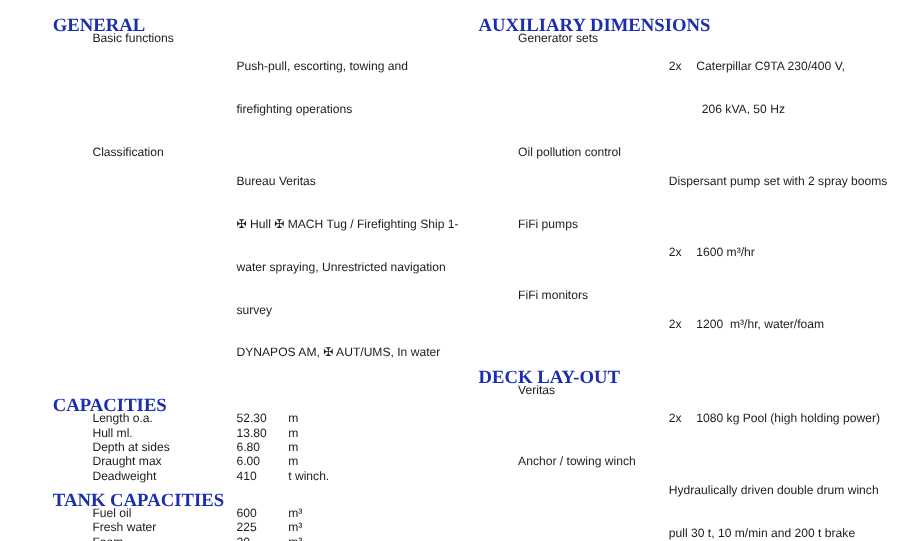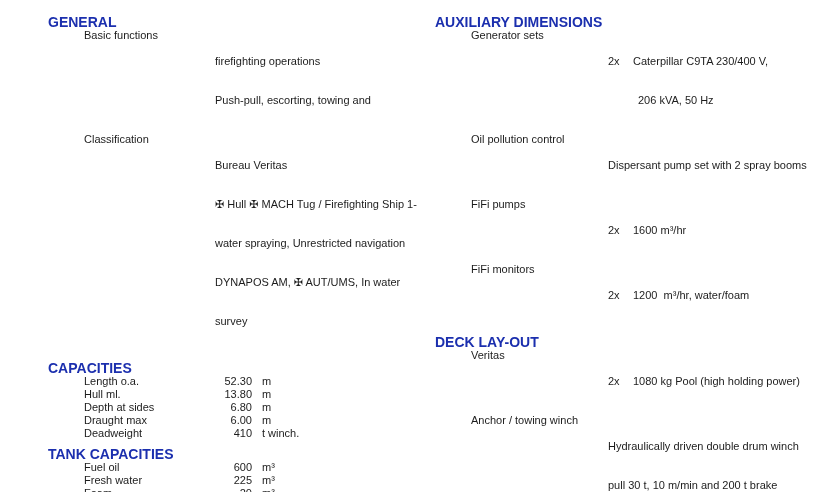--- a/index.html
+++ b/index.html
@@ -5,56 +5,56 @@
   html,body { margin:0; padding:0; background:#ffffff; }
   .page {
     position:relative; width:830px; height:492px; background:var(--bg,#fff);
     font-family:"Liberation Sans", sans-serif; font-size:11px; line-height:13px;
     color:var(--txt,#1c1c1c); overflow:hidden;
   }
   .col { position:absolute; top:16px; }
   .col-left  { left:48px;  width:378px; }
   .col-right { left:435px; width:392px; }
   .sec { margin-bottom:8px; }
-  .sec-title { font-weight:bold; font-size:14px; color:var(--head,#1b2fae); }
+  .sec-title { font-weight:bold; font-size:17px; color:var(--head,#1b2fae);font-family:Liberation Serif, serif; }
   .row { position:relative; }
   .lbl { position:absolute; left:0; top:0; white-space:pre;margin-left:36px; }
   .val { display:block; white-space:pre; }
   .col-left  .val { margin-left:167px; }
   .col-right .val { margin-left:173px; }
-  .num  { display:inline-block; width:37px; text-align:right; }
+  .num  { display:inline-block; width:37px; text-align:left; }
   .unit { display:inline-block; margin-left:10px; }
   .qty  { display:inline-block; }
   .col-right .qty { width:25px; }
   .cont-i { margin-left:30px; }
 </style>
 </head>
 <body>
 
 <div class="page">
 
   <div class="col col-left">
 
     <div class="sec">
       <div class="sec-title">GENERAL</div>
       <div class="row">
         <span class="lbl">Basic functions</span>
         <div class="val">
+          <div>Push-pull, escorting, towing and</div>
           <div>firefighting operations</div>
-          <div>Push-pull, escorting, towing and</div>
         </div>
       </div>
       <div class="row">
         <span class="lbl">Classification</span>
         <div class="val">
           <div>Bureau Veritas</div>
           <div>✠ Hull ✠ MACH Tug / Firefighting Ship 1-</div>
           <div>water spraying, Unrestricted navigation</div>
+          <div>survey</div>
           <div>DYNAPOS AM, ✠ AUT/UMS, In water</div>
-          <div>survey</div>
         </div>
       </div>
     </div>
 
     <div class="sec">
       <div class="sec-title">CAPACITIES</div>
       <div class="row">
         <span class="lbl">Length o.a.</span>
         <span class="val"><span class="num">52.30</span><span class="unit">m</span></span>
       </div>

